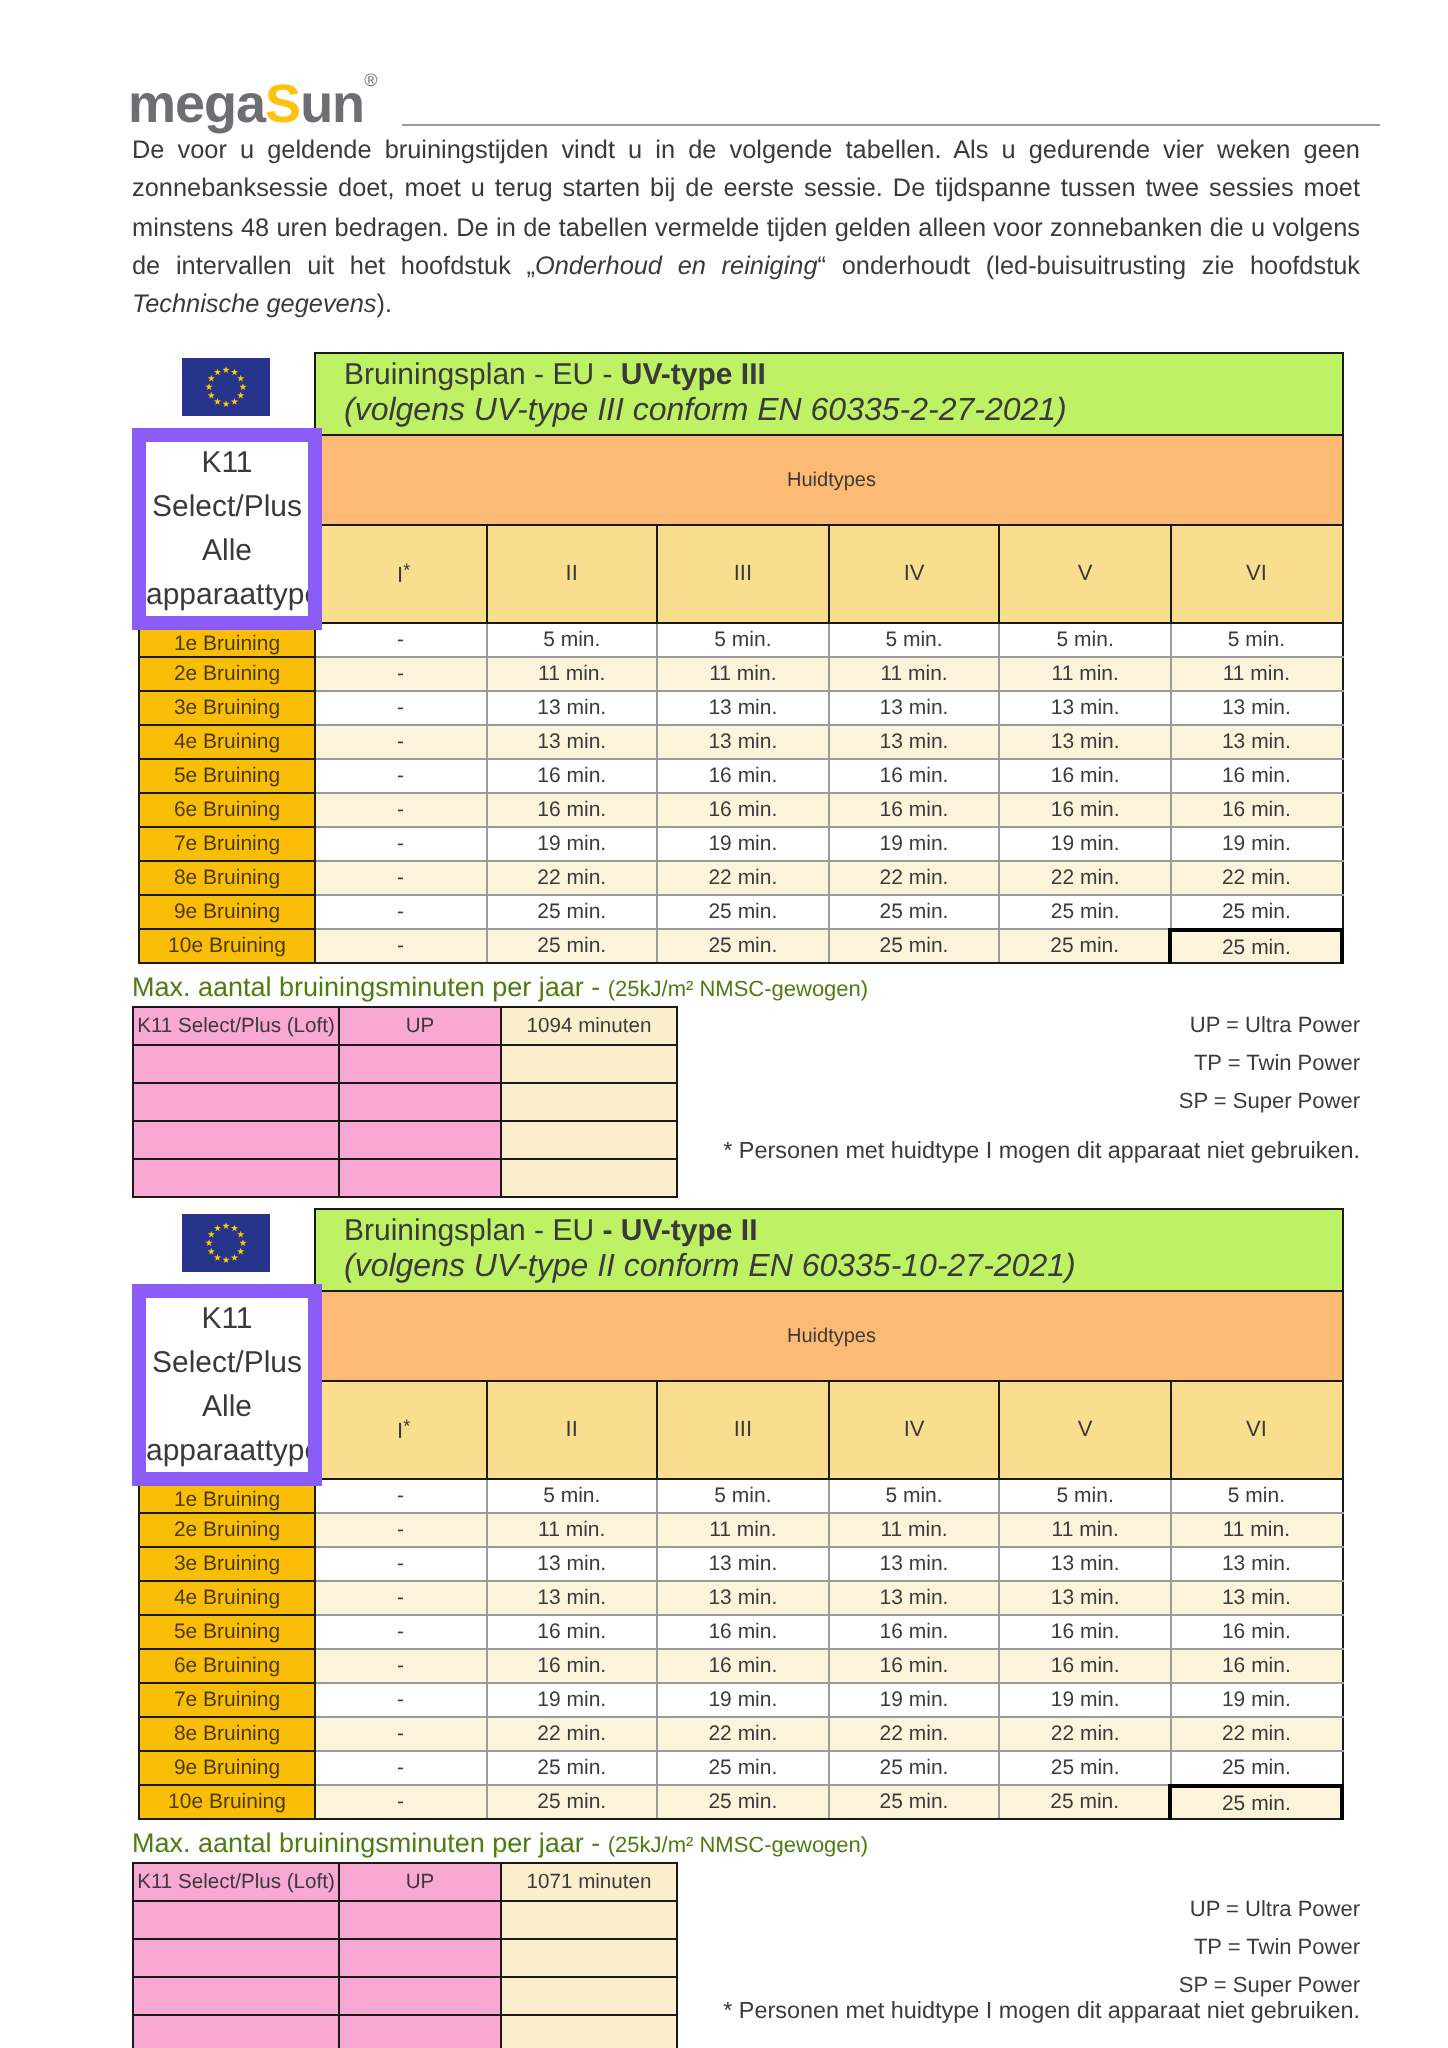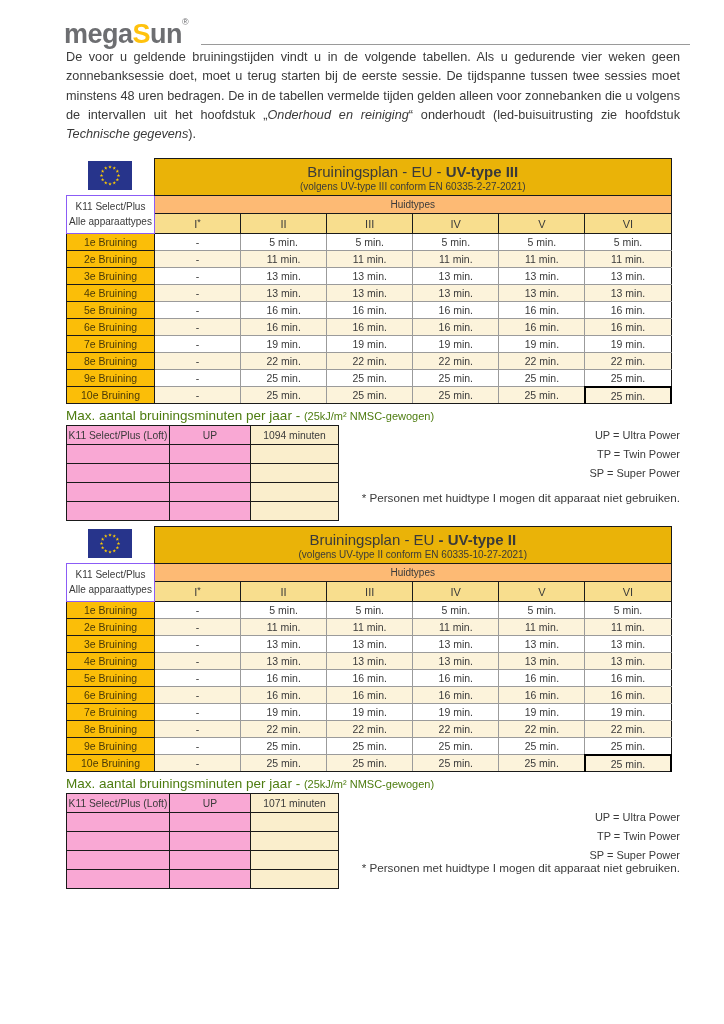--- a/index.html
+++ b/index.html
@@ -3,44 +3,44 @@
 <meta charset="utf-8">
 <style>
   * { margin:0; padding:0; box-sizing:border-box; }
   html,body { background:#e9e9e9; }
   .page {
     position:relative; width:724px; height:1024px; margin:0 auto;
     background:#ffffff; font-family:"Liberation Sans", sans-serif; color:#3a3a3a;
     overflow:hidden;
   }
   
-  .header { display:flex; align-items:flex-end; padding:18px 34px 0 64px;gap:10px; }
+  .header { display:flex; align-items:flex-end; padding:36px 34px 0 64px;gap:10px; }
   .logo { font-weight:bold; font-size:27px; letter-spacing:-0.5px; color:#6d6e71; line-height:1; white-space:nowrap; }
   .logo .accent { color:#ffc20e; }
   .logo sup { font-size:9px; font-weight:normal; vertical-align:18px; letter-spacing:0; }
   .header-rule { flex:1 1 auto; border-bottom:1.5px solid #9a9a9a; margin-left:2px; margin-bottom:3px; }
 
   
   .content { padding:0 44px 0 66px; }
   h1.page-title { color:#c3161c; font-size:17.5px; font-weight:bold; margin-top:56px; margin-bottom:6px; }
   p.intro { font-size:12.7px; line-height:1.52; text-align:justify; color:#3a3a3a; }
   p.intro em { font-style:italic; }
 
   
   .table-block { margin-top:0; }
   table.bigtable { border-collapse:collapse; width:606px; table-layout:fixed; margin-top:14px; }
   .table-block.second table.bigtable { margin-top:1px;border-radius:18px; }
   table.bigtable col.c0 { width:88px; }
   td { overflow:hidden; }
   td.flagcell { border:none; background:#ffffff; text-align:center; vertical-align:middle; height:37px; }
-  td.titlecell { border:1px solid #1a1a1a; background:#eab308; text-align:center; vertical-align:middle; padding:2px 14px; }
+  td.titlecell { border:1px solid #1a1a1a; background:#bef264; text-align:left; vertical-align:middle; padding:2px 14px; }
   .titlecell .ttl { font-size:15px; color:#3a3a3a; }
   .titlecell .ttl b { font-weight:bold; }
-  .titlecell .sub { font-size:10px; margin-top:1px; color:#3a3a3a; }
-  td.lefthdr { border:1px solid #8b5cf6; background:#ffffff; text-align:center; vertical-align:middle; font-size:10px; line-height:1.45; }
+  .titlecell .sub { font-size:16px; margin-top:1px; color:#3a3a3a;font-style:italic; }
+  td.lefthdr { border:7px solid #8b5cf6; background:#ffffff; text-align:center; vertical-align:middle; font-size:15px; line-height:1.45; }
   td.grouphdr { border:1px solid #1a1a1a; background:#fdba74; text-align:center; font-size:10px; height:18px; vertical-align:middle; }
   td.colhdr { border:1px solid #1a1a1a; background:#f8de8e; text-align:center; font-size:11px; height:20px; vertical-align:middle; }
   td.colhdr sup { font-size:9px; vertical-align:3px; }
   td.rowlabel { border:1px solid #1a1a1a; background:#fbbe08; text-align:center; font-size:10.5px; height:17px; vertical-align:middle; color:#4a3a08; }
   td.val { border:1px solid #9b9b9b; background:#ffffff; text-align:center; font-size:10.5px; height:17px; vertical-align:middle; }
   tr.alt td.val { background:#fcf3db; }
   td.val.lastcol { border-right:1px solid #1a1a1a; }
   tr.lastrow td.val { border-bottom:1px solid #1a1a1a; }
   td.val.thick { border:2.5px solid #000000; }
 

